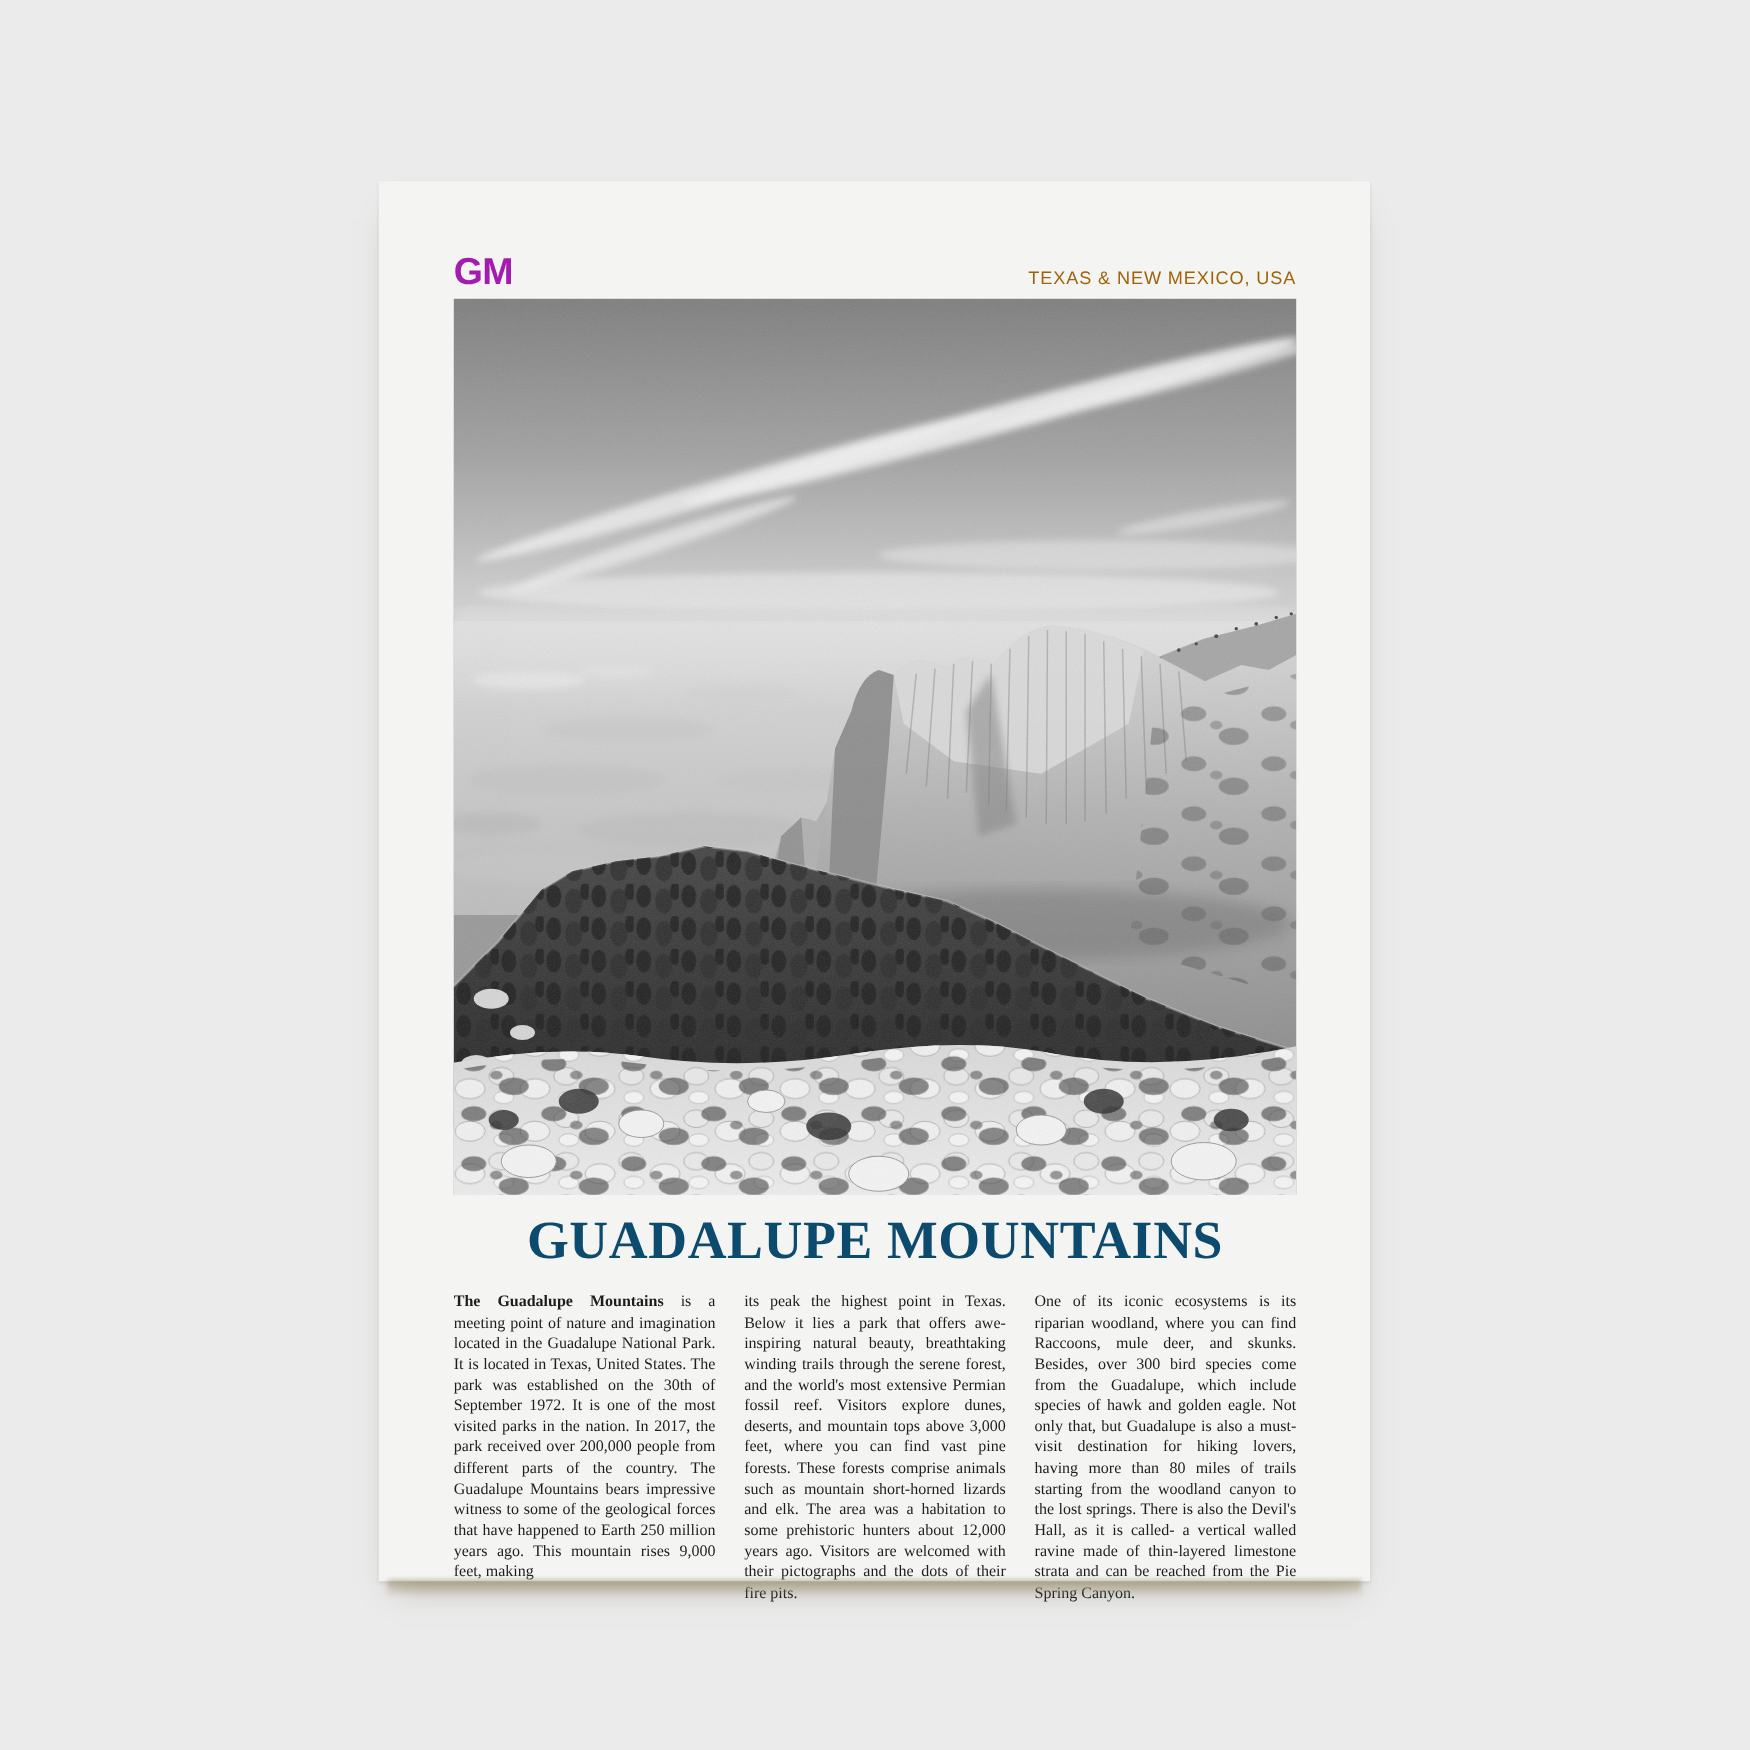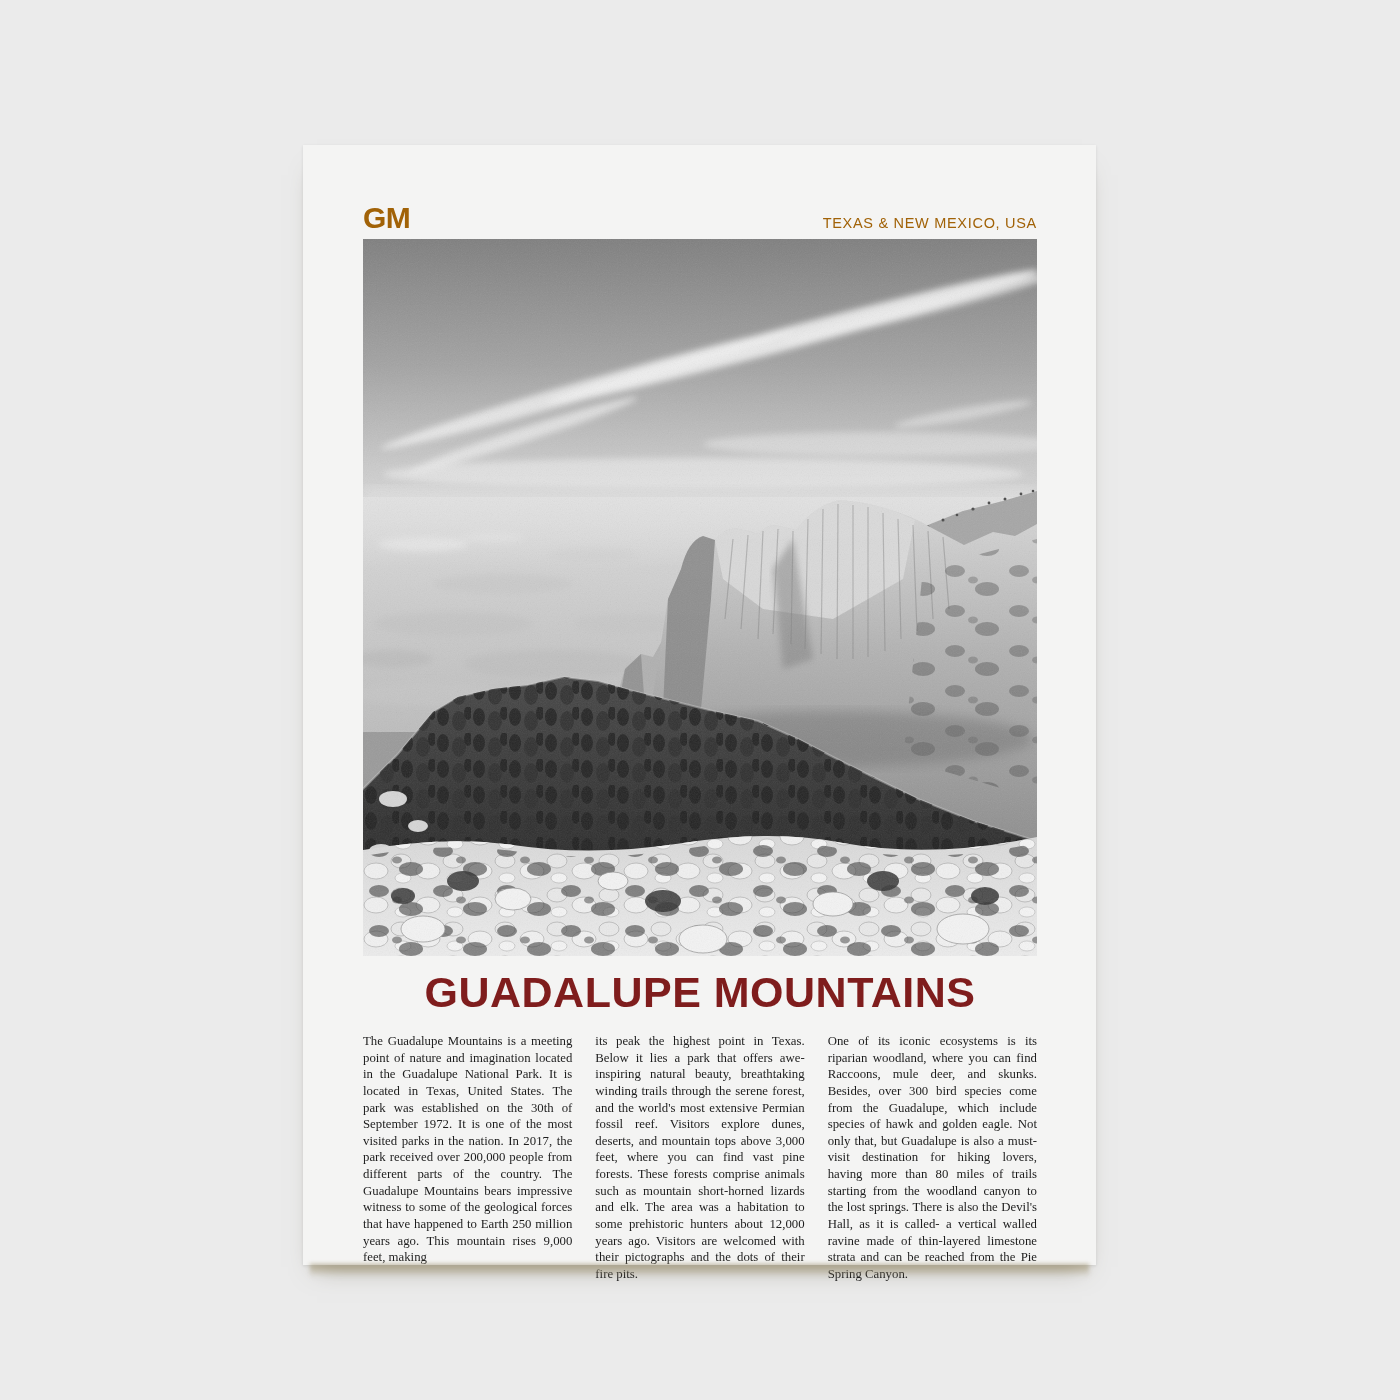--- a/index.html
+++ b/index.html
@@ -14,39 +14,39 @@
     content:"";position:absolute;left:7px;right:7px;bottom:-12px;height:13px;
     background:linear-gradient(to bottom, rgba(164,153,120,.78), rgba(164,153,120,0));
     filter:blur(2px);
   }
   .poster-inner{position:absolute;left:60px;top:0;width:674px;}
   .header-row{
     display:flex;justify-content:space-between;align-items:flex-end;
     margin-top:57px;height:31px;
   }
   .brand{
-    font-size:30px;font-weight:700;color:#a16207;letter-spacing:-.5px;line-height:1;
+    font-size:30px;font-weight:700;color:#a21caf;letter-spacing:-.5px;line-height:1;
   }
   .location{
     font-size:14.5px;color:#a16207;letter-spacing:.7px;line-height:1;padding-bottom:3px;
   }
   .photo-wrap{margin-top:6px;width:674px;height:717px;overflow:hidden;background:#9a9a9a;}
   .photo-wrap svg{display:block;}
   .title{
     margin-top:15px;text-align:center;
-    font-family:Liberation Sans, sans-serif;font-weight:700;
-    font-size:43px;line-height:1;color:#7f1d1d;letter-spacing:.5px;
+    font-family:Liberation Serif, serif;font-weight:700;
+    font-size:43px;line-height:1;color:#0c4a6e;letter-spacing:.5px;
     white-space:nowrap;
   }
   .article{
     display:flex;gap:23px;margin-top:19px;
     font-family:"Liberation Serif",serif;font-size:12.8px;line-height:1.3;color:#1d1d1d;
   }
   .article .col{flex:1 1 0;text-align:justify;text-justify:inter-word;}
-  .article b{font-weight:400;}
+  .article b{font-weight:700;}
 </style>
 </head>
 <body>
 
 <div class="stage">
   <div class="poster">
     <div class="poster-inner">
 
       <div class="header-row">
         <div class="brand">GM</div>

